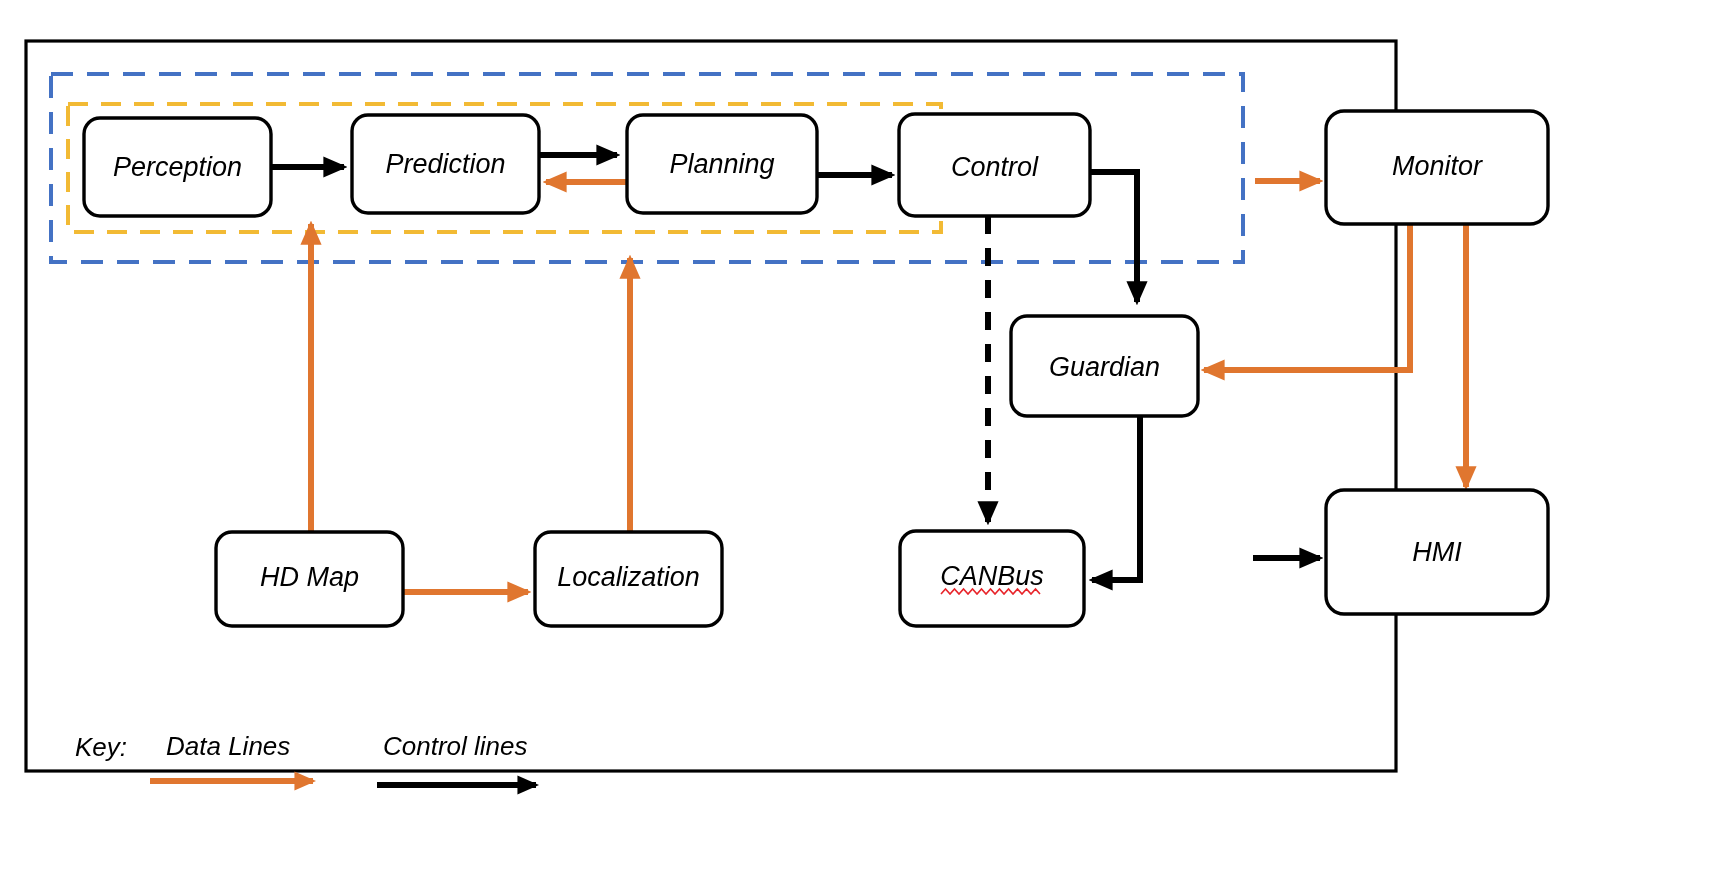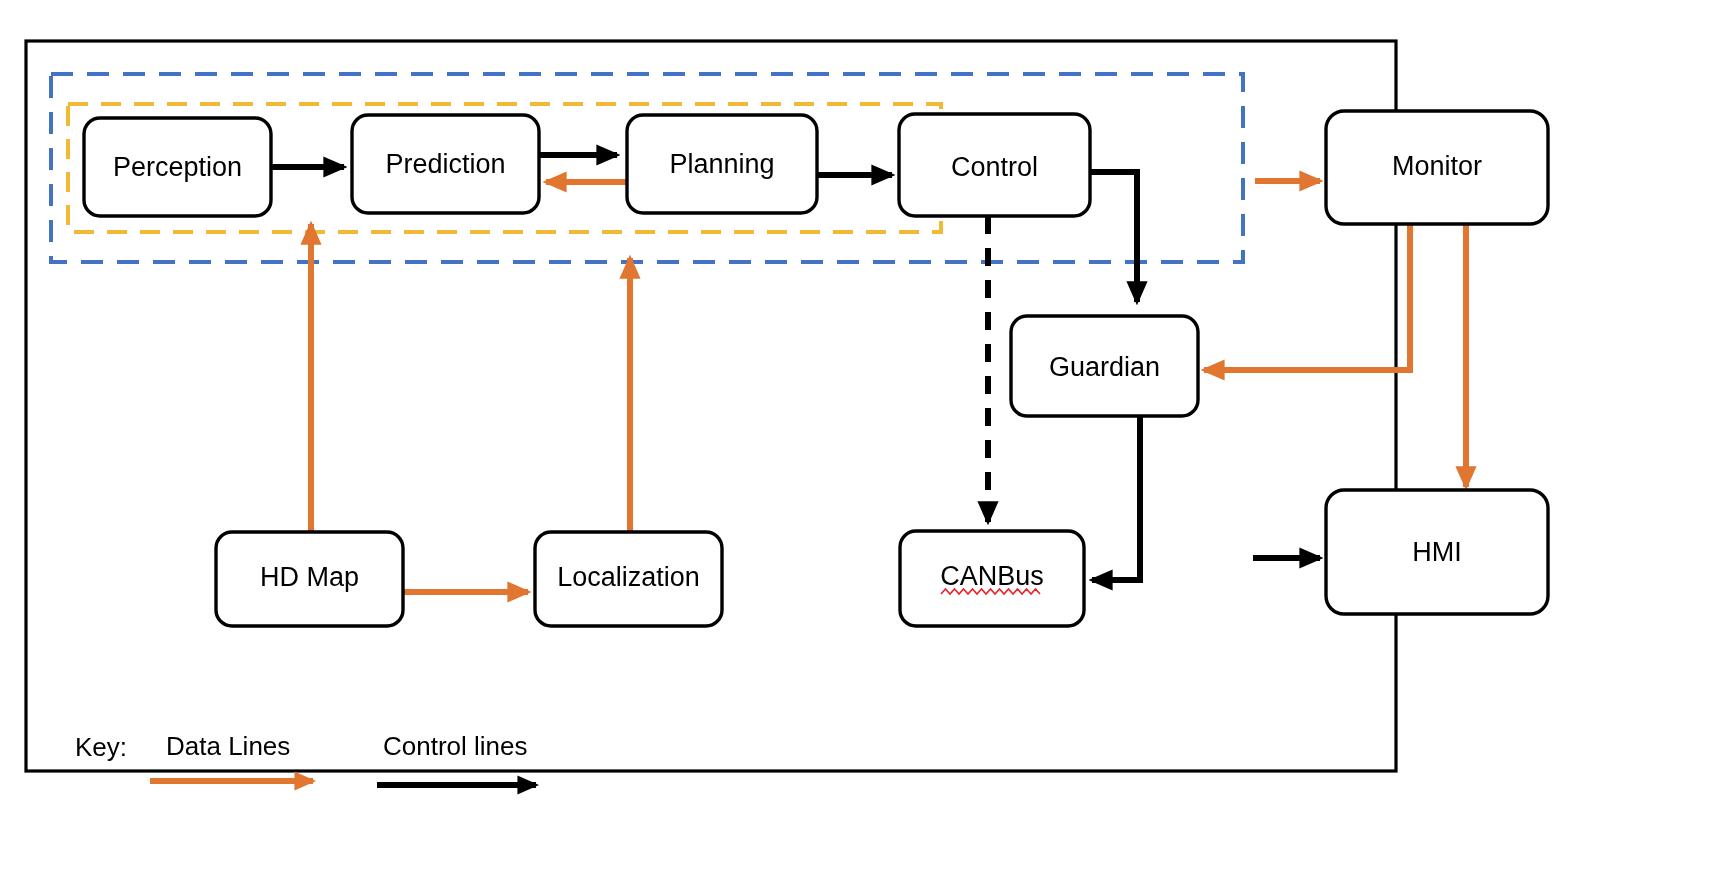--- a/index.html
+++ b/index.html
@@ -1,21 +1,21 @@
 <!DOCTYPE html>
 <html><head>
 <meta charset="utf-8">
 <style>
   html,body{margin:0;padding:0;background:#ffffff;}
   body{
     width:1732px;height:882px;
     font-family:"Liberation Sans","DejaVu Sans",sans-serif;
     overflow:hidden;
   }
-  #stage{position:relative;width:1732px;height:758px;background:#fff;}
+  #stage{position:relative;width:1732px;height:758px;background:#fff;font-style:italic;}
   svg#diagram{position:absolute;left:0;top:0;width:1732px;height:882px;display:block;}
 
   .node-label{
     font-family:"Liberation Sans","DejaVu Sans",sans-serif;
     font-size:27px;
     fill:#000000;
     text-anchor:middle;
     dominant-baseline:middle;
   }
   .key-label{

